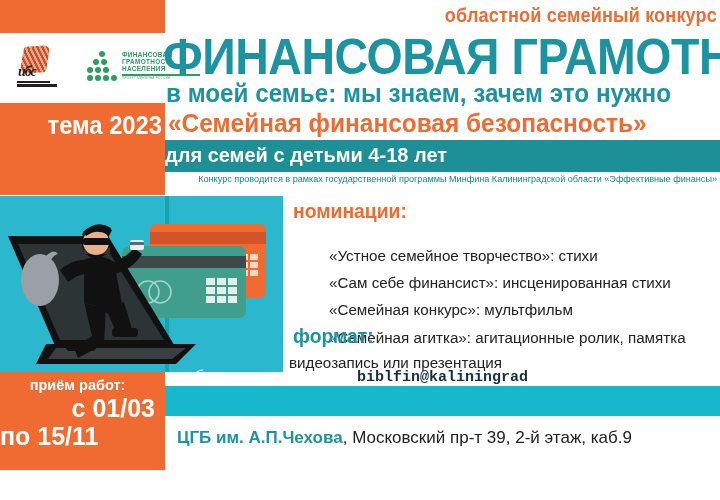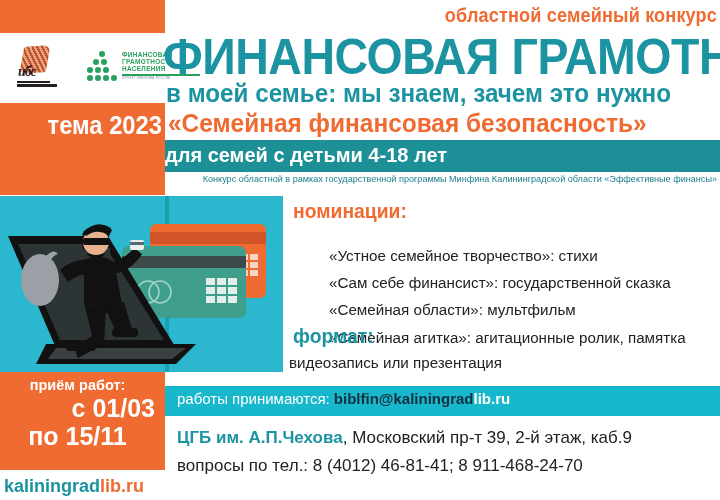--- a/index.html
+++ b/index.html
@@ -117,32 +117,32 @@
   
   #deadline-label{
     position:absolute;left:0;top:378px;width:155px;text-align:center;
     color:#ffffff;font-size:14.5px;line-height:1;white-space:nowrap;
   }
   #deadline-from{
     position:absolute;left:0;top:396px;width:155px;text-align:right;
     color:#ffffff;font-size:25px;line-height:1;white-space:nowrap;
   }
   #deadline-to{
-    position:absolute;left:0;top:424px;width:155px;text-align:center;
+    position:absolute;left:0;top:424px;width:155px;text-align:left;
     color:#ffffff;font-size:25px;line-height:1;white-space:nowrap;
   }
   #site-url{
     position:absolute;left:4px;top:477px;width:170px;font-weight:bold;font-size:18px;line-height:1;
     color:#1b93a0;white-space:nowrap;
   }
   #site-url .u2{color:#ef6b31;}
 
   
   #email-line{
-    position:absolute;left:177px;top:391px;font-size:15px;line-height:1;color:#ffffff;white-space:nowrap;
+    position:absolute;left:177px;top:370px;font-size:15px;line-height:1;color:#ffffff;white-space:nowrap;font-family:Liberation Mono, monospace;
   }
   #email-line .addr{font-weight:bold;color:#15303f;}
   #email-line .addr .tail{color:#ffffff;}
 
   #contact-1{
     position:absolute;left:177px;top:429px;font-size:17px;line-height:1;color:#222222;white-space:nowrap;
   }
   #contact-1 .lib{color:#1b93a0;font-weight:bold;}
   #contact-2{
     position:absolute;left:177px;top:457px;font-size:17px;line-height:1;color:#222222;white-space:nowrap;
@@ -197,21 +197,21 @@
     </div>
 
   </div>
 
   <div class="cond" id="kicker">областной семейный конкурс</div>
   <div class="cond" id="title-main">ФИНАНСОВАЯ ГРАМОТНОСТЬ</div>
   <div class="cond" id="title-sub">в моей семье: мы знаем, зачем это нужно</div>
   <div class="cond" id="theme-label">тема 2023</div>
   <div class="cond" id="theme-value">«Семейная финансовая безопасность»</div>
   <div id="audience">для семей с детьми 4-18 лет</div>
-  <div id="programme-note">Конкурс областной в рамках государственной программы Минфина Калининградской области «Эффективные финансы»</div>
+  <div id="programme-note">Конкурс проводится в рамках государственной программы Минфина Калининградской области «Эффективные финансы»</div>
 
   <div id="illustration">
     <svg viewBox="0 0 283 176" width="283" height="176">
 
       <g>
         <rect x="150" y="28" width="116" height="74" rx="6" fill="#ef6b31"></rect>
         <rect x="150" y="36" width="116" height="12" fill="#d4542a"></rect>
         <g fill="#f5d8c8">
           <rect x="240" y="58" width="8" height="6"></rect>
             <rect x="250" y="58" width="8" height="6"></rect>
@@ -272,32 +272,30 @@
       <g>
         <rect x="130" y="44" width="14" height="10" rx="2" fill="#e9edf0"></rect>
         <rect x="130" y="46" width="14" height="3" fill="#5a6a72"></rect>
       </g>
     </svg>
   </div>
 
   <div class="cond" id="nominations-head">номинации:</div>
   <ul id="nominations-list">
     <li>«Устное семейное творчество»: стихи</li>
-    <li>«Сам себе финансист»: государственной сказка</li>
-    <li>«Семейная области»: мультфильм</li>
+    <li>«Сам себе финансист»: инсценированная стихи</li>
+    <li>«Семейная конкурс»: мультфильм</li>
     <li>«Семейная агитка»: агитационные ролик, памятка</li>
   </ul>
 
   <div class="cond" id="format-head">формат:</div>
   <div id="format-value">видеозапись  или  презентация</div>
 
   <div class="cond" id="deadline-label">приём работ:</div>
   <div class="cond" id="deadline-from">с 01/03</div>
   <div class="cond" id="deadline-to">по 15/11</div>
 
-  <div id="site-url"><span class="u1">kaliningrad</span><span class="u2">lib.ru</span></div>
 
   <div id="email-line"><span>работы принимаются:</span> <span class="addr"><span>biblfin@kaliningrad</span><span class="tail">lib.ru</span></span></div>
 
   <div id="contact-1"><span class="lib">ЦГБ им. А.П.Чехова</span><span>, Московский пр-т 39, 2-й этаж, каб.9</span></div>
-  <div id="contact-2">вопросы по тел.: 8 (4012) 46-81-41; 8 911-468-24-70</div>
 
 </div>
 
 </body></html>

